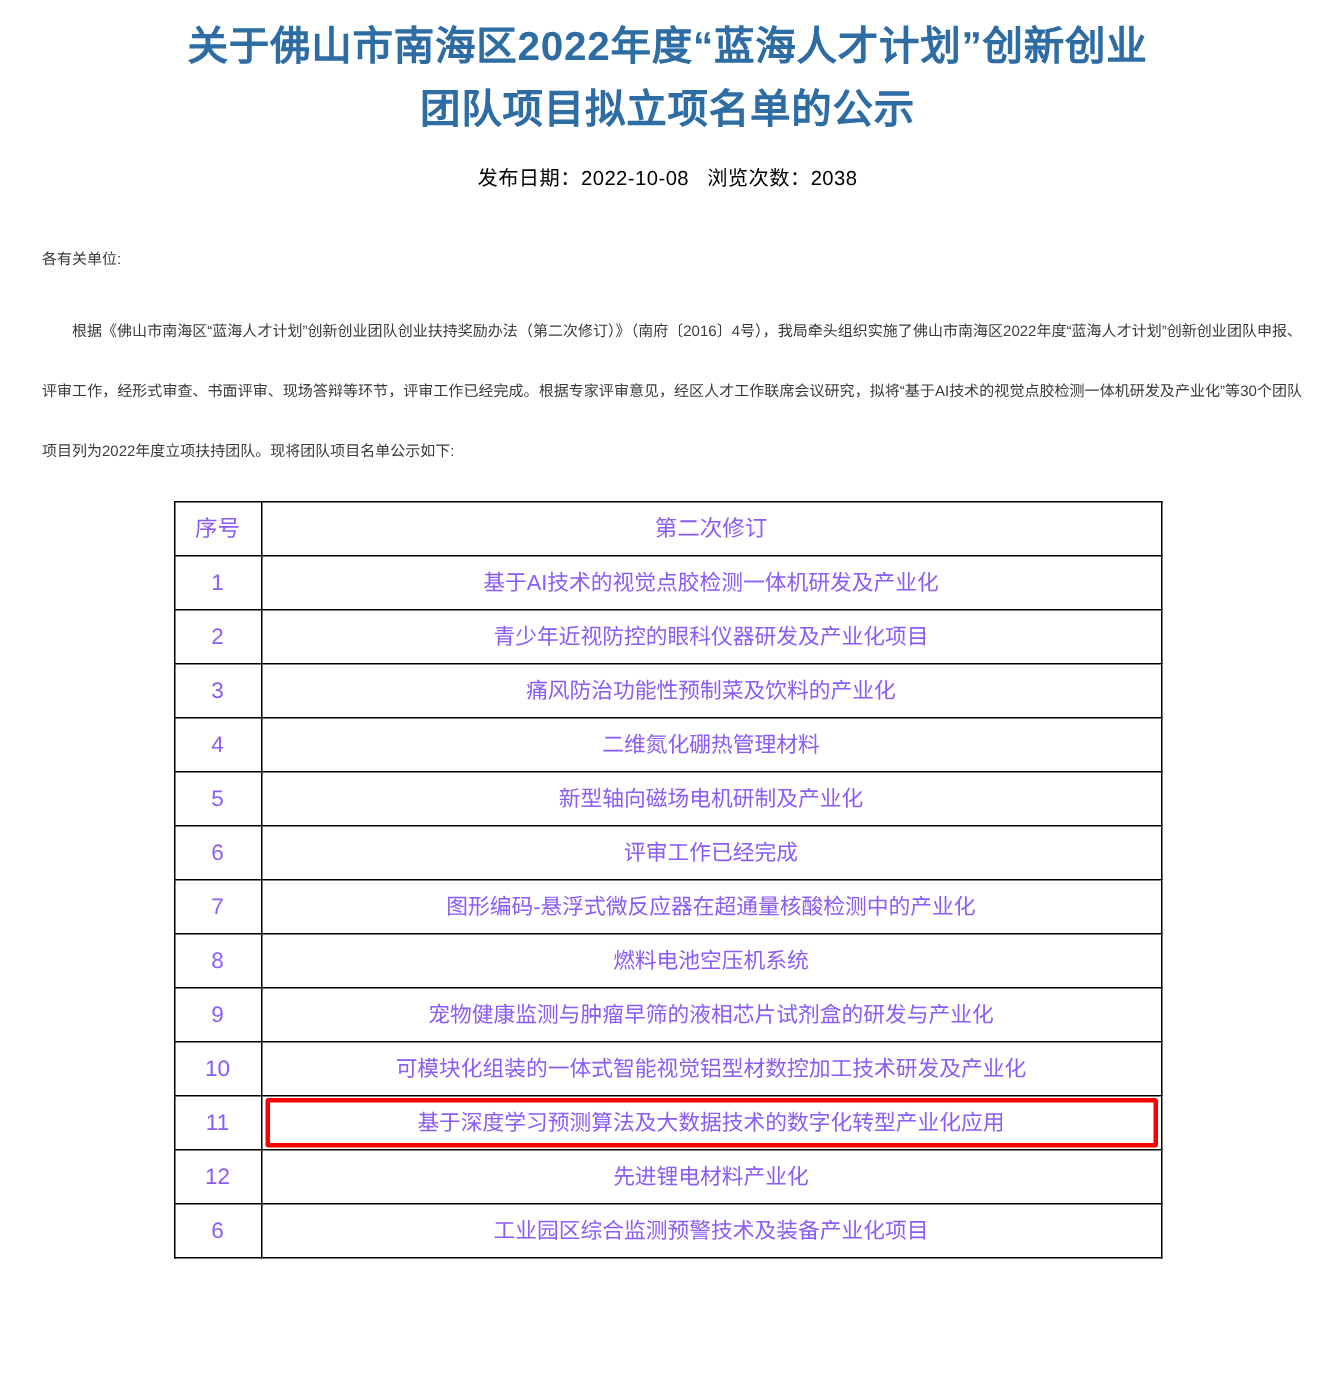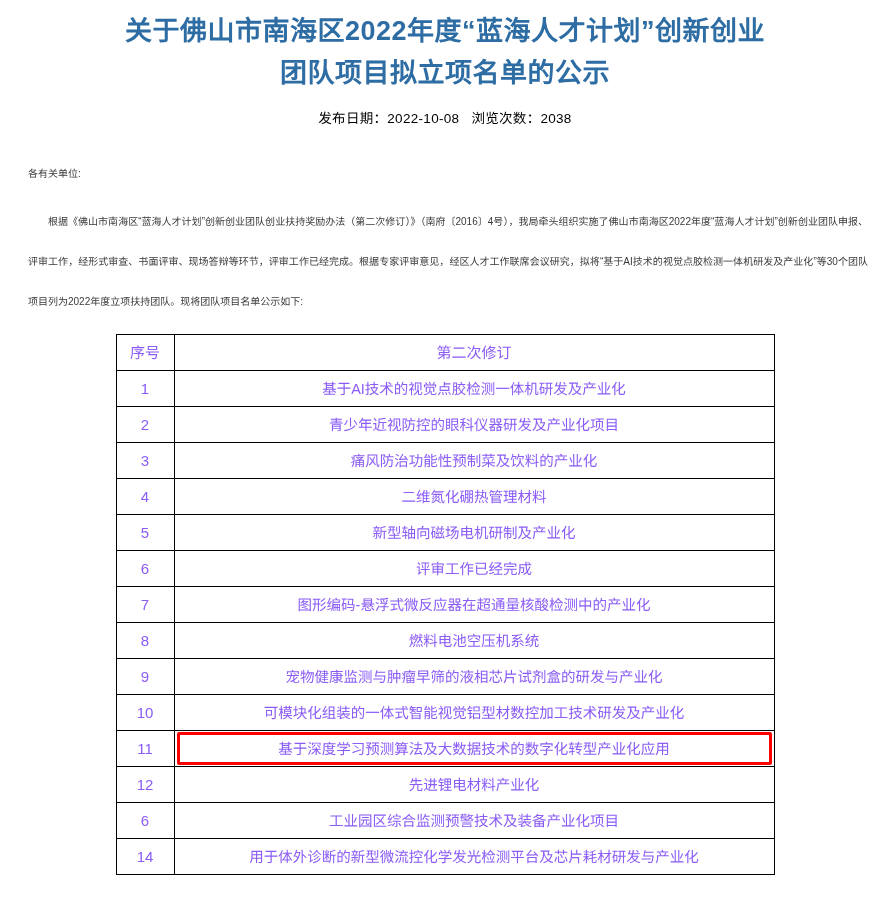--- a/index.html
+++ b/index.html
@@ -204,21 +204,17 @@
             <td class="highlight"><span class="hl-box" style="border-color: rgb(255, 0, 0);"></span><span class="cell-text">基于深度学习预测算法及大数据技术的数字化转型产业化应用</span></td>
           </tr>
           <tr>
             <td class="idx">12</td>
             <td>先进锂电材料产业化</td>
           </tr>
           <tr>
             <td class="idx">6</td>
             <td>工业园区综合监测预警技术及装备产业化项目</td>
           </tr>
-          <tr>
-            <td class="idx">14</td>
-            <td>用于体外诊断的新型微流控化学发光检测平台及芯片耗材研发与产业化</td>
-          </tr>
         </tbody>
     </table>
   </div>
 
 </div>
 
 </body></html>

